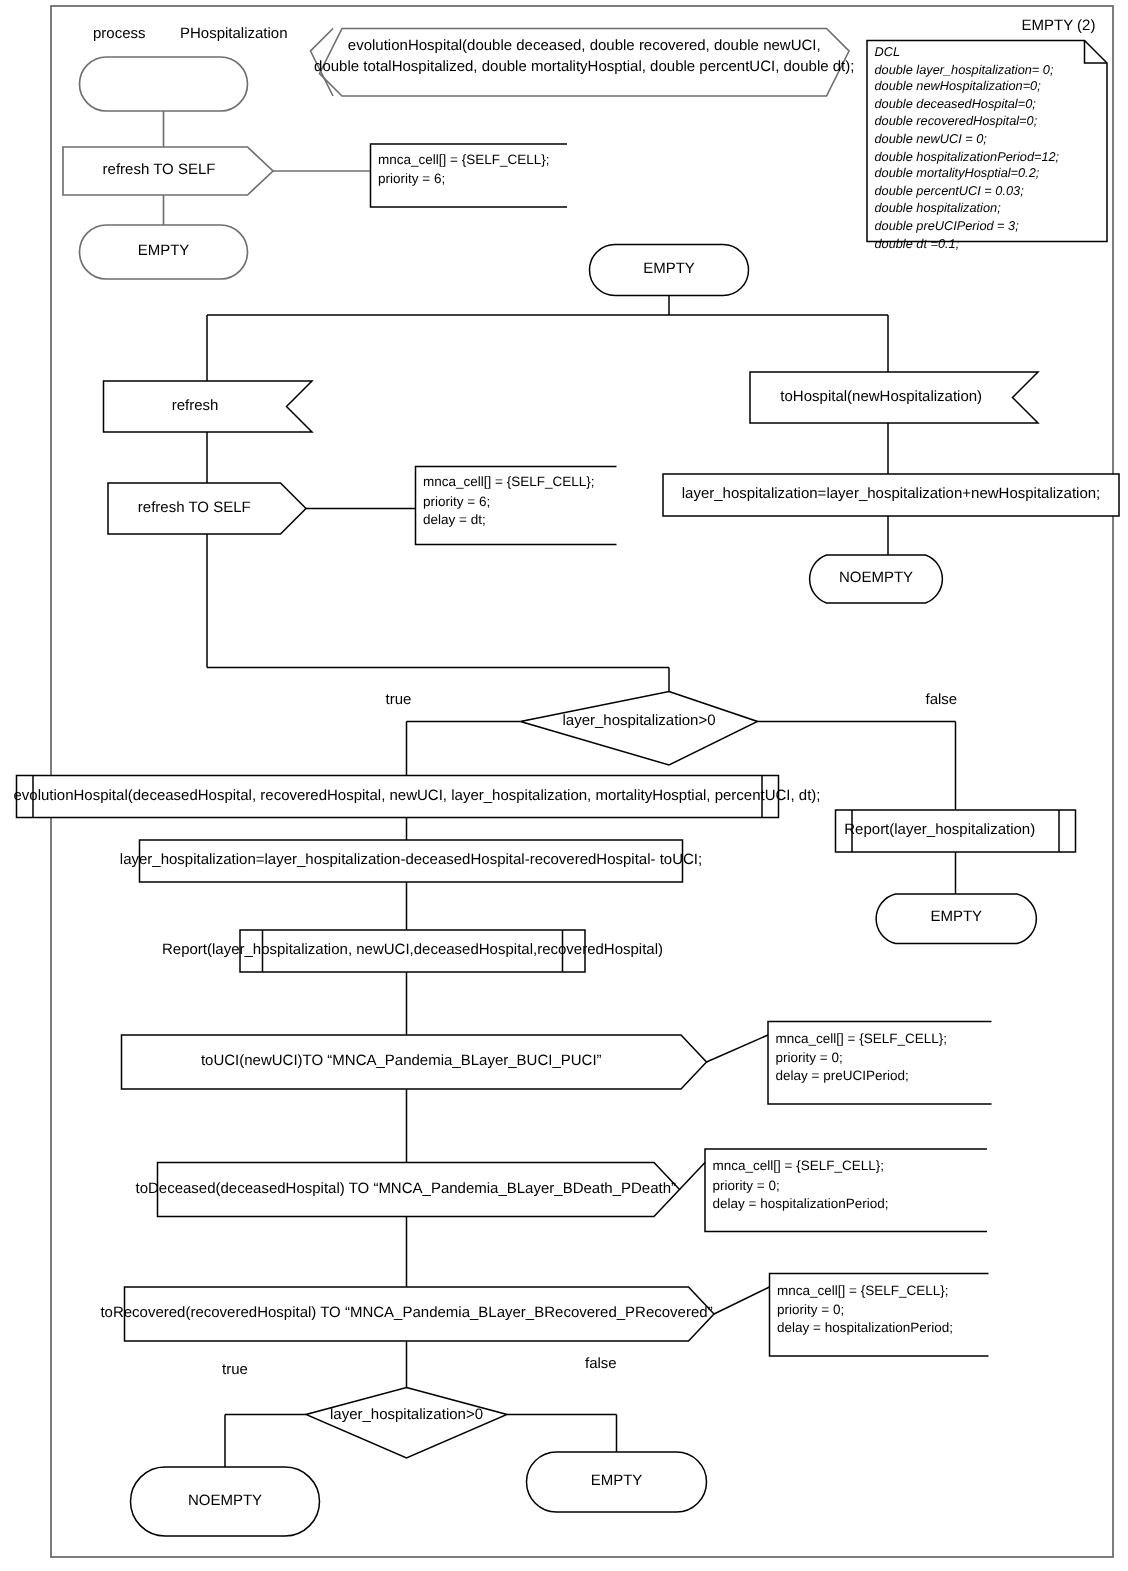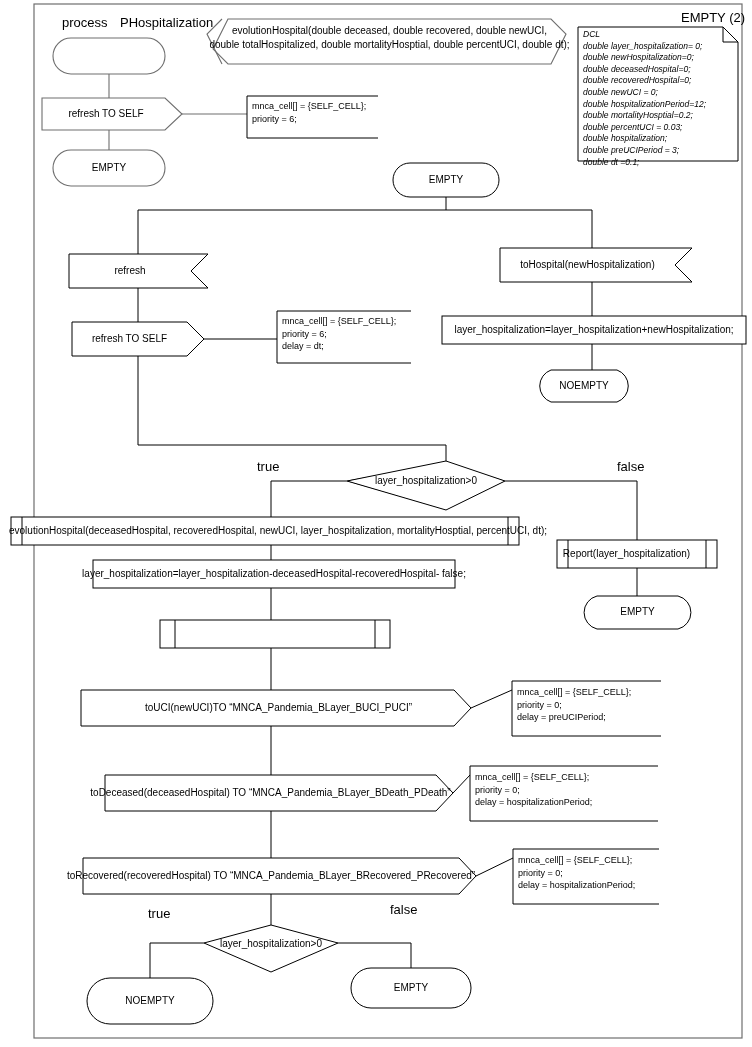--- a/index.html
+++ b/index.html
@@ -2,21 +2,21 @@
 <html><head>
 <meta charset="utf-8">
 <style>
   html,body{margin:0;padding:0;background:#ffffff;}
   body{
     width:752px;height:1047px;position:relative;overflow:hidden;
     font-family:"Liberation Sans","DejaVu Sans",sans-serif;
     color:#000;
   }
   #canvas{position:absolute;left:0;top:0;width:752px;height:1047px;}
-  .lbl{position:absolute;white-space:nowrap;font-size:13px;line-height:11px;color:#000;text-align:right;}
+  .lbl{position:absolute;white-space:nowrap;font-size:10px;line-height:11px;color:#000;text-align:right;}
   .shape-text{
     position:absolute;display:flex;align-items:center;justify-content:center;
     white-space:nowrap;font-size:10px;line-height:12px;pointer-events:none;
   }
   .note-text{
     position:absolute;font-size:9px;line-height:12.5px;white-space:pre;
   }
   .dcl-text{
     position:absolute;font-size:8.5px;line-height:11.6px;white-space:pre;
   }
@@ -172,23 +172,24 @@
   <div class="shape-text" style="left:551px;top:379px;width:66px;height:14px;">NOEMPTY</div>
 
   <div class="shape-text" style="left:347px;top:474px;width:158px;height:14px;">layer_hospitalization&gt;0</div>
   <div class="lbl" style="left:257px;top:461px;">true</div>
   <div class="lbl" style="left:617px;top:461px;">false</div>
 
   <div class="shape-text" style="left:557px;top:547px;width:139px;height:14px;">Report(layer_hospitalization)</div>
   <div class="shape-text" style="left:597px;top:605px;width:81px;height:14px;">EMPTY</div>
 
   <div class="shape-text" style="left:24px;top:524px;width:508px;height:14px;">evolutionHospital(deceasedHospital, recoveredHospital, newUCI, layer_hospitalization, mortalityHosptial, percentUCI, dt);</div>
-  <div class="shape-text" style="left:93px;top:567px;width:362px;height:14px;">layer_hospitalization=layer_hospitalization-deceasedHospital-recoveredHospital- false;</div>
-
-  <div class="shape-text" style="left:81px;top:701px;width:373px;height:14px;margin-left:11px;">toUCI(newUCI)TO “MNCA_Pandemia_BLayer_BUCI_PUCI”</div>
+  <div class="shape-text" style="left:93px;top:567px;width:362px;height:14px;">layer_hospitalization=layer_hospitalization-deceasedHospital-recoveredHospital- toUCI;</div>
+  <div class="shape-text" style="left:160px;top:627px;width:230px;height:14px;">Report(layer_hospitalization, newUCI,deceasedHospital,recoveredHospital)</div>
+
+  <div class="shape-text" style="left:81px;top:701px;width:373px;height:14px;">toUCI(newUCI)TO “MNCA_Pandemia_BLayer_BUCI_PUCI”</div>
   <div class="note-text" style="left:517px;top:686px;">mnca_cell[] = {SELF_CELL};
 priority = 0;
 delay = preUCIPeriod;</div>
 
   <div class="shape-text" style="left:105px;top:786px;width:331px;height:14px;">toDeceased(deceasedHospital) TO “MNCA_Pandemia_BLayer_BDeath_PDeath”</div>
   <div class="note-text" style="left:475px;top:771px;">mnca_cell[] = {SELF_CELL};
 priority = 0;
 delay = hospitalizationPeriod;</div>
 
   <div class="shape-text" style="left:83px;top:869px;width:376px;height:14px;">toRecovered(recoveredHospital) TO “MNCA_Pandemia_BLayer_BRecovered_PRecovered”</div>

